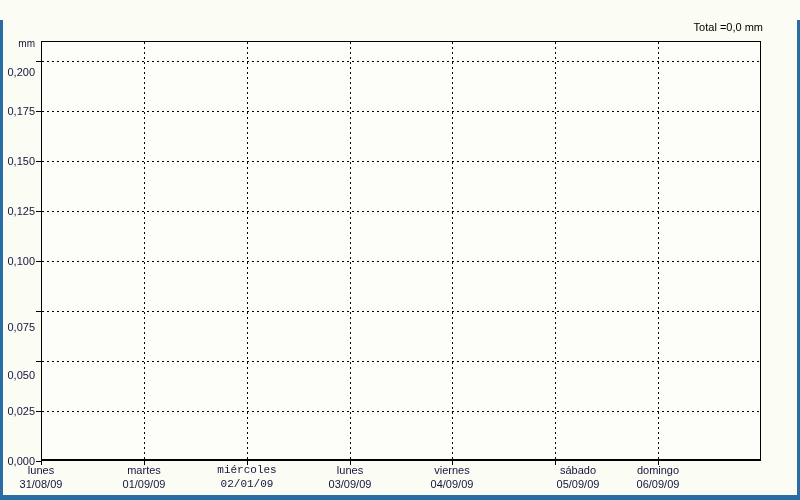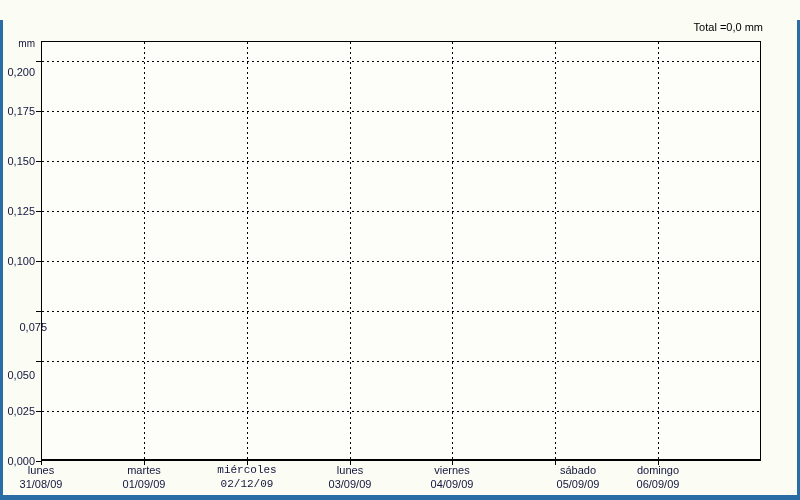--- a/index.html
+++ b/index.html
@@ -94,21 +94,21 @@
       <div class="ytick-label" style="top: 54px; margin-top: 11px;">0,200</div>
       <div class="ytick-mark" style="top: 61px;"></div>
       <div class="ytick-label" style="top: 104px;">0,175</div>
       <div class="ytick-mark" style="top: 111px;"></div>
       <div class="ytick-label" style="top: 154px;">0,150</div>
       <div class="ytick-mark" style="top: 161px;"></div>
       <div class="ytick-label" style="top: 204px;">0,125</div>
       <div class="ytick-mark" style="top: 211px;"></div>
       <div class="ytick-label" style="top: 254px;">0,100</div>
       <div class="ytick-mark" style="top: 261px;"></div>
-      <div class="ytick-label" style="top: 320px; padding-left: 12px;">0,075</div>
+      <div class="ytick-label" style="top: 320px;">0,075</div>
       <div class="ytick-mark" style="top: 311px;"></div>
       <div class="ytick-label" style="top: 348px; margin-top: 20px;">0,050</div>
       <div class="ytick-mark" style="top: 361px;"></div>
       <div class="ytick-label" style="top: 404px;">0,025</div>
       <div class="ytick-mark" style="top: 411px;"></div>
       <div class="ytick-label" style="top: 454px;">0,000</div>
       <div class="ytick-mark" style="top: 461px;"></div>
     </div>
   <div id="xlabel-layer">
       <div class="xtick-mark" style="left: 41px;"></div>
@@ -117,21 +117,21 @@
         <div class="">31/08/09</div>
       </div>
       <div class="xtick-mark" style="left: 144px;"></div>
       <div class="xday" style="left: 93px;">
         <div class="">martes</div>
         <div class="">01/09/09</div>
       </div>
       <div class="xtick-mark" style="left: 247px;"></div>
       <div class="xday" style="left: 196px; font-family: Liberation Mono, monospace;">
         <div class="">miércoles</div>
-        <div class="">02/12/09</div>
+        <div class="">02/01/09</div>
       </div>
       <div class="xtick-mark" style="left: 350px;"></div>
       <div class="xday" style="left: 299px;">
         <div class="">lunes</div>
         <div class="">03/09/09</div>
       </div>
       <div class="xtick-mark" style="left: 452px;"></div>
       <div class="xday" style="left: 401px;">
         <div class="">viernes</div>
         <div class="">04/09/09</div>

